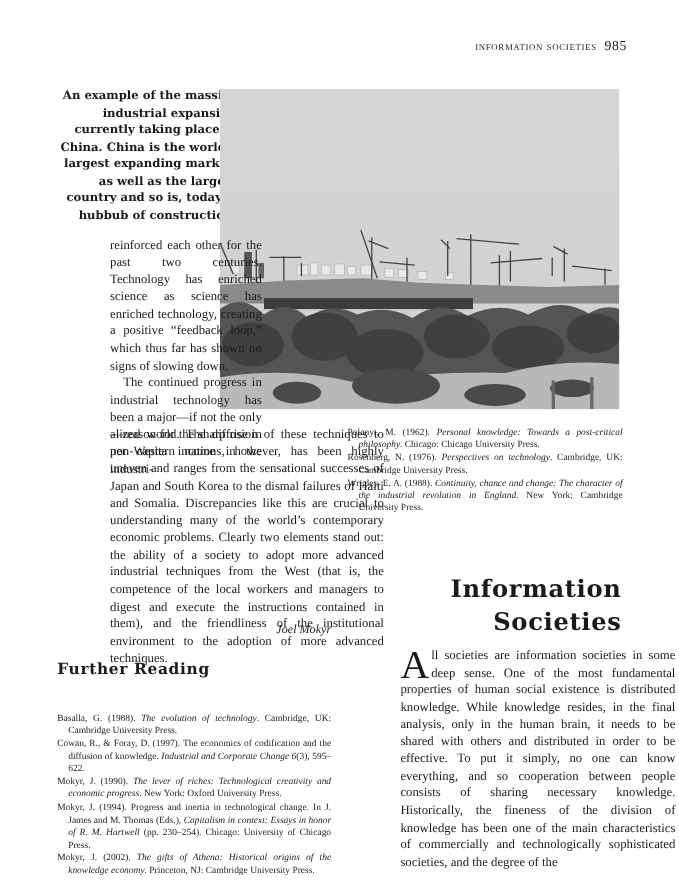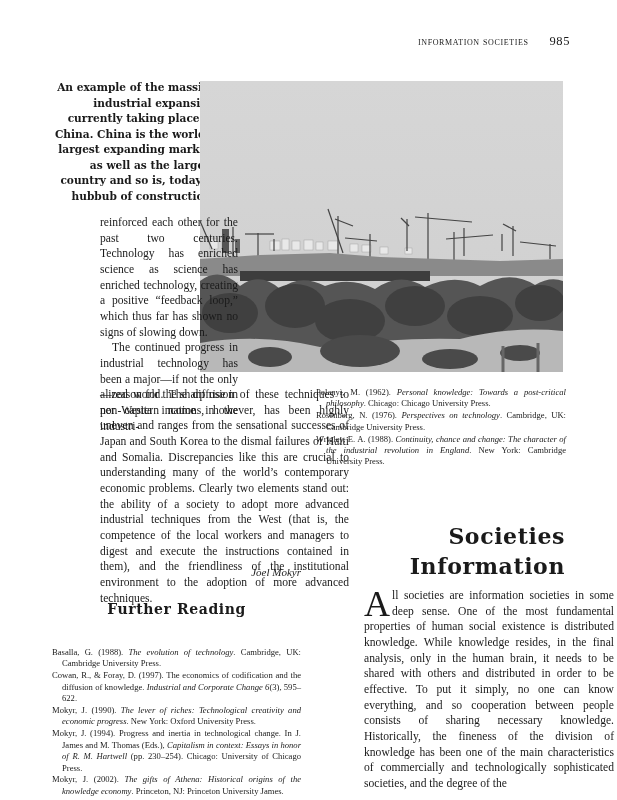--- a/index.html
+++ b/index.html
@@ -1,29 +1,29 @@
 <!DOCTYPE html>
 <html><head>
 <meta charset="utf-8">
 <style>
   html, body { margin: 0; padding: 0; background: #ffffff; }
   body { width: 617px; height: 800px; position: relative; overflow: hidden; color: #1a1a1a; font-family: "Liberation Serif", "DejaVu Serif", serif; }
   .abs { position: absolute; }
   .running-head { left: 400px; top: 34px; width: 170px; text-align: right; font-size: 9.5px; letter-spacing: 0.6px; }
   .running-head .rh-title { font-variant: small-caps; text-transform: lowercase; font-size: 11px; }
-  .running-head .rh-page { font-size: 12.5px; margin-left: 18px; }
+  .running-head .rh-page { font-size: 12.5px; margin-left: 4px; }
   .caption { left: 52px; top: 80px; width: 163px; text-align: right; font-family: "DejaVu Serif", serif; font-weight: bold; font-size: 10.6px; line-height: 15.5px; }
   .photo { left: 200px; top: 81px; width: 363px; height: 291px; overflow: hidden; background: #d9d9d9; }
   .body-text { font-size: 11.6px; line-height: 15.65px; text-align: justify; margin-left: 48px; }
   .col-left-narrow { left: 52px; top: 215px; width: 138px; }
   .col-left-wide { left: 52px; top: 387px; width: 249px; }
   .body-text p { margin: 0; }
   .indent { text-indent: 12px; }
   .signature { left: 52px; top: 566px; width: 249px; text-align: right; font-style: italic; font-size: 11px; }
-  .heading-further { left: 52px; top: 601px; width: 249px; text-align: center; font-family: "DejaVu Serif", serif; font-weight: bold; font-size: 14px; letter-spacing: 0.6px; }
+  .heading-further { left: 52px; top: 601px; width: 249px; text-align: left; font-family: "DejaVu Serif", serif; font-weight: bold; font-size: 14px; letter-spacing: 0.6px; }
   .refs { font-size: 8.6px; line-height: 11.4px; text-align: justify; }
   .refs .ref { padding-left: 10px; text-indent: -10px; margin: 0 0 0.5px 0; }
   .refs em { font-style: italic; }
   .refs-left { left: 52px; top: 647px; width: 249px; }
   .refs-right { left: 316px; top: 387px; width: 250px; }
   .section-title { left: 330px; top: 521px; width: 235px; text-align: right; font-family: "DejaVu Serif", serif; font-weight: bold; font-size: 22px; line-height: 30px; letter-spacing: 0.6px; }
   .col-right { left: 316px; top: 588px; width: 250px; }
   .dropcap { float: left; font-size: 36px; line-height: 28px; padding-right: 2px; margin-top: 2px; font-family: "Liberation Serif", serif; }
 </style>
 </head>
@@ -124,29 +124,29 @@
 
 <div class="abs signature">Joel Mokyr</div>
 
 <div class="abs heading-further">Further Reading</div>
 
 <div class="abs refs refs-left">
   <p class="ref"><span>Basalla, G. (1988). </span><em>The evolution of technology</em><span>. Cambridge, UK: Cambridge University Press.</span></p>
   <p class="ref"><span>Cowan, R., &amp; Foray, D. (1997). The economics of codification and the diffusion of knowledge. </span><em>Industrial and Corporate Change 6</em><span>(3), 595–622.</span></p>
   <p class="ref"><span>Mokyr, J. (1990). </span><em>The lever of riches: Technological creativity and economic progress</em><span>. New York: Oxford University Press.</span></p>
   <p class="ref"><span>Mokyr, J. (1994). Progress and inertia in technological change. In J. James and M. Thomas (Eds.), </span><em>Capitalism in context: Essays in honor of R. M. Hartwell</em><span> (pp. 230–254). Chicago: University of Chicago Press.</span></p>
-  <p class="ref"><span>Mokyr, J. (2002). </span><em>The gifts of Athena: Historical origins of the knowledge economy</em><span>. Princeton, NJ: Princeton University James.</span></p>
+  <p class="ref"><span>Mokyr, J. (2002). </span><em>The gifts of Athena: Historical origins of the knowledge economy</em><span>. Princeton, NJ: Cambridge University Press.</span></p>
 </div>
 
 <div class="abs refs refs-right">
   <p class="ref"><span>Polanyi, M. (1962). </span><em>Personal knowledge: Towards a post-critical philosophy</em><span>. Chicago: Chicago University Press.</span></p>
   <p class="ref"><span>Rosenberg, N. (1976). </span><em>Perspectives on technology</em><span>. Cambridge, UK: Cambridge University Press.</span></p>
   <p class="ref"><span>Wrigley, E. A. (1988). </span><em>Continuity, chance and change: The character of the industrial revolution in England</em><span>. New York: Cambridge University Press.</span></p>
 </div>
 
 <div class="abs section-title">
+  <div>Information</div>
   <div>Societies</div>
-  <div>Information</div>
 </div>
 
 <div class="abs body-text col-right">
   <p><span class="dropcap">A</span><span>ll societies are information societies in some deep sense. One of the most fundamental properties of human social existence is distributed knowledge. While knowledge resides, in the final analysis, only in the human brain, it needs to be shared with others and distributed in order to be effective. To put it simply, no one can know everything, and so cooperation between people consists of sharing necessary knowledge. Historically, the fineness of the division of knowledge has been one of the main characteristics of commercially and technologically sophisticated societies, and the degree of the</span></p>
 </div>
 
 </body></html>

